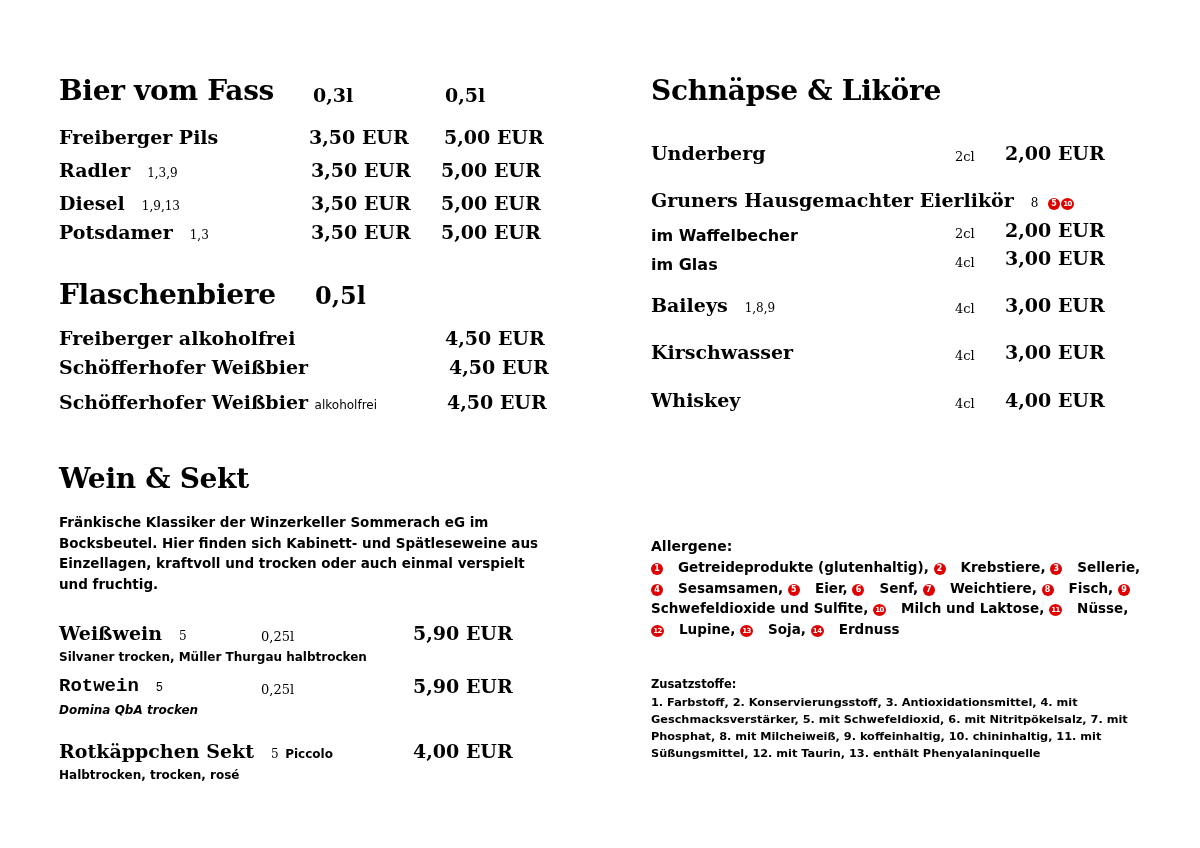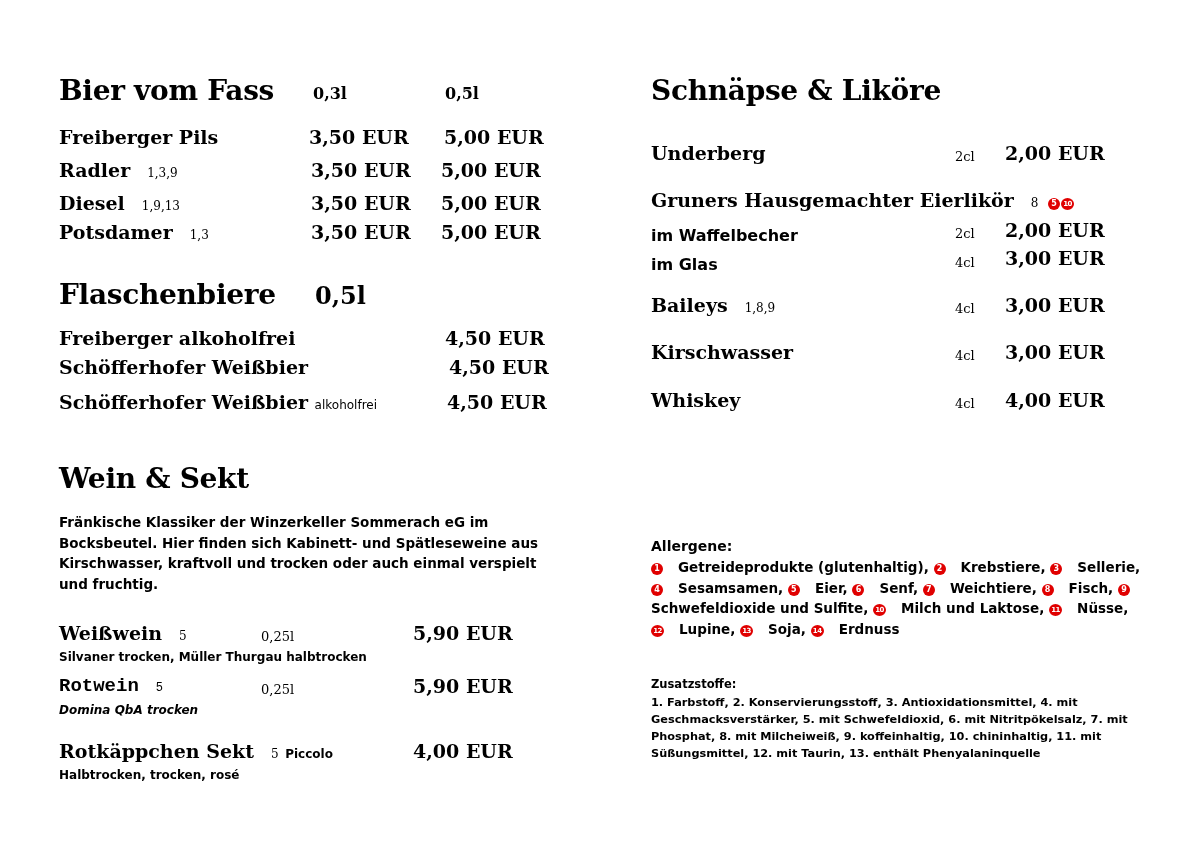--- a/index.html
+++ b/index.html
@@ -1,20 +1,20 @@
 <!DOCTYPE html>
 <html><head>
 <meta charset="utf-8">
 <style>
   html, body { margin: 0; padding: 0; background: #ffffff; }
   body { width: 1200px; height: 848px; position: relative; overflow: hidden; color: #000;
          font-family: "DejaVu Serif", serif; }
   .abs { position: absolute; white-space: nowrap; }
   .h1 { font-family: "DejaVu Serif", serif; font-weight: bold; font-size: 28px; letter-spacing: -0.3px; }
-  .h1sub { font-family: "DejaVu Serif", serif; font-weight: bold; font-size: 16px; }
+  .h1sub { font-family: "DejaVu Serif", serif; font-weight: bold; font-size: 19px; }
   .h1subbig { font-family: "DejaVu Serif", serif; font-weight: bold; font-size: 24px; }
   .item { font-family: "DejaVu Serif", serif; font-weight: bold; font-size: 19px; }
   .price { font-family: "DejaVu Serif", serif; font-weight: bold; font-size: 19px; }
   .sup { font-size: 12px; font-weight: normal; margin-left: 17px; }
   .small { font-family: "DejaVu Sans", sans-serif; font-weight: bold; font-size: 16px; }
   .smaller { font-family: "DejaVu Sans", sans-serif; font-weight: normal; font-size: 12px; }
   .vol { font-family: "DejaVu Serif", serif; font-size: 13px; }
   .desc { font-family: "DejaVu Sans", sans-serif; font-weight: bold; font-size: 13.5px; line-height: 20.5px; white-space: normal; width: 490px; }
   .sub { font-family: "DejaVu Sans", sans-serif; font-weight: bold; font-size: 12px; }
   .alg { font-family: "DejaVu Sans", sans-serif; font-weight: bold; font-size: 13.5px; line-height: 20.7px; white-space: normal; width: 495px; }
@@ -59,21 +59,21 @@
 
   <div class="abs item" style="left:59px; top:356px;"><span>Schöfferhofer Weißbier</span></div>
   <div class="abs price" style="left:449px; top:356px;">4,50 EUR</div>
 
   <div class="abs item" style="left:59px; top:391px;"><span>Schöfferhofer Weißbier</span> <span class="smaller" style="font-size:12px;">alkoholfrei</span></div>
   <div class="abs price" style="left:447px; top:391px;">4,50 EUR</div>
 </div>
 
 <div>
   <div class="abs h1" style="left:59px; top:462px;">Wein &amp; Sekt</div>
-  <div class="abs desc" style="left:59px; top:512px;">Fränkische Klassiker der Winzerkeller Sommerach eG im Bocksbeutel. Hier finden sich Kabinett- und Spätleseweine aus Kirschwasser, kraftvoll und trocken oder auch einmal verspielt und fruchtig.</div>
+  <div class="abs desc" style="left:59px; top:512px;">Fränkische Klassiker der Winzerkeller Sommerach eG im Bocksbeutel. Hier finden sich Kabinett- und Spätleseweine aus Einzellagen, kraftvoll und trocken oder auch einmal verspielt und fruchtig.</div>
 
   <div class="abs item" style="left:59px; top:622px;"><span>Weißwein</span><span class="sup">5</span></div>
   <div class="abs vol" style="left:261px; top:629px;">0,25l</div>
   <div class="abs price" style="left:413px; top:622px;">5,90 EUR</div>
   <div class="abs sub" style="left:59px; top:650px;">Silvaner trocken, Müller Thurgau halbtrocken</div>
 
   <div class="abs item" style="left:59px; top:675px;font-family:Liberation Mono, monospace;"><span>Rotwein</span><span class="sup">5</span></div>
   <div class="abs vol" style="left:261px; top:682px;">0,25l</div>
   <div class="abs price" style="left:413px; top:675px;">5,90 EUR</div>
   <div class="abs sub" style="left:59px; top:703px;font-style:italic;">Domina QbA trocken</div>

